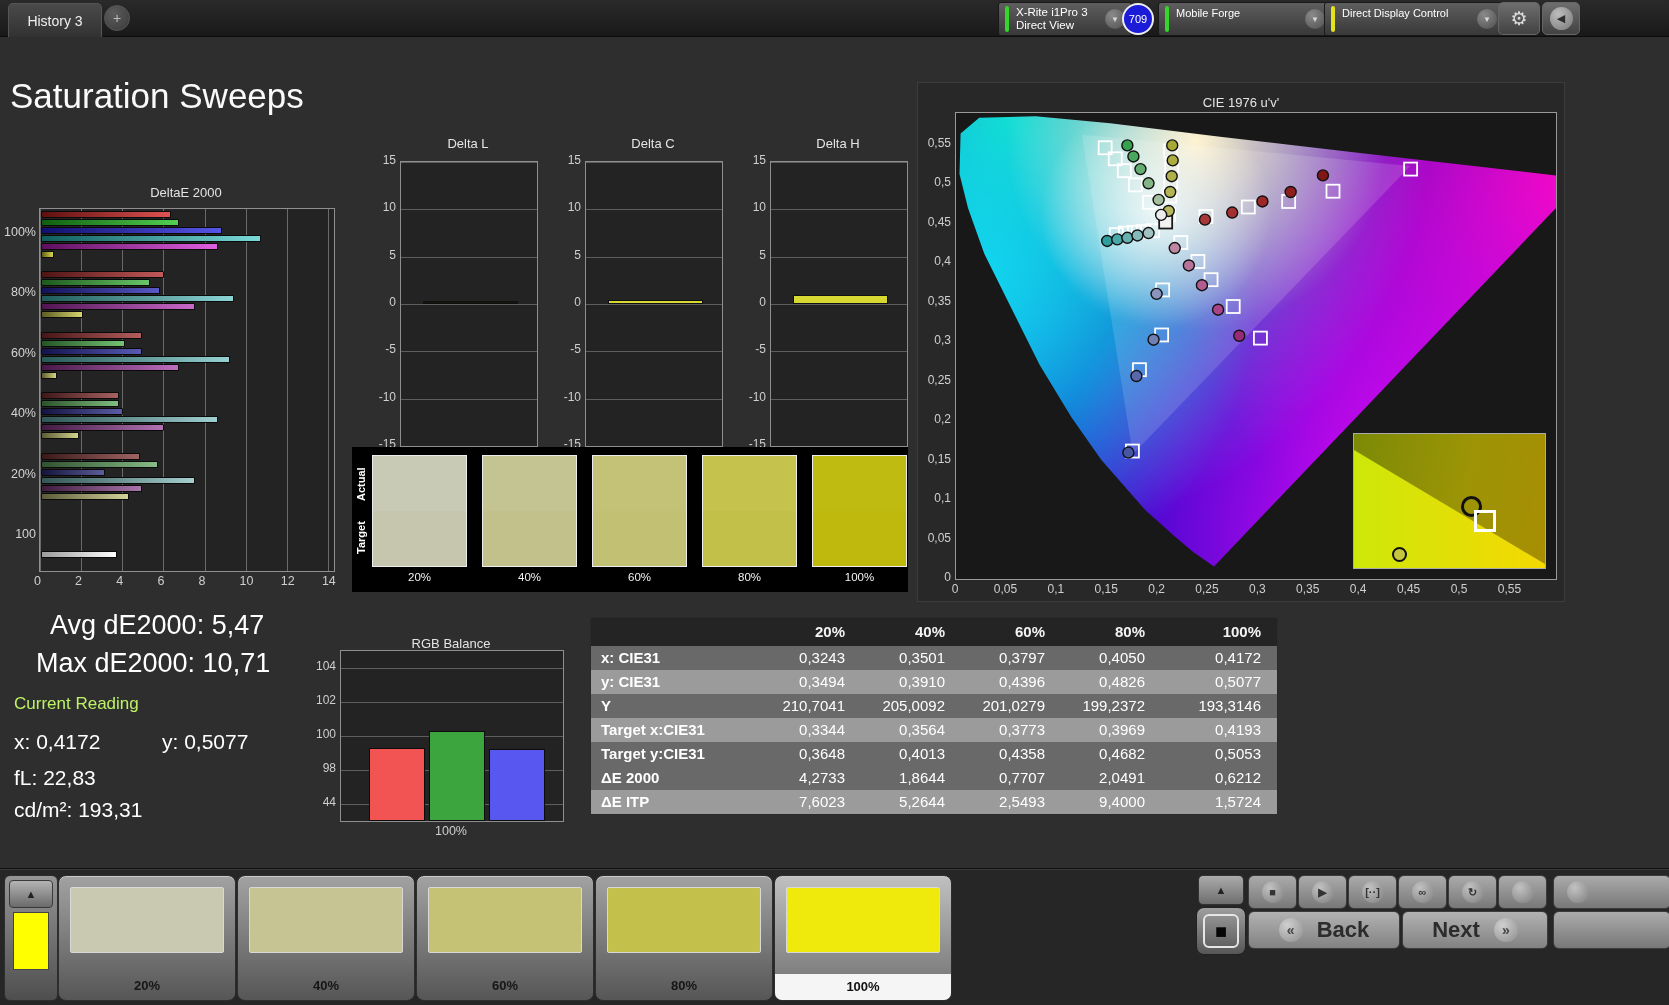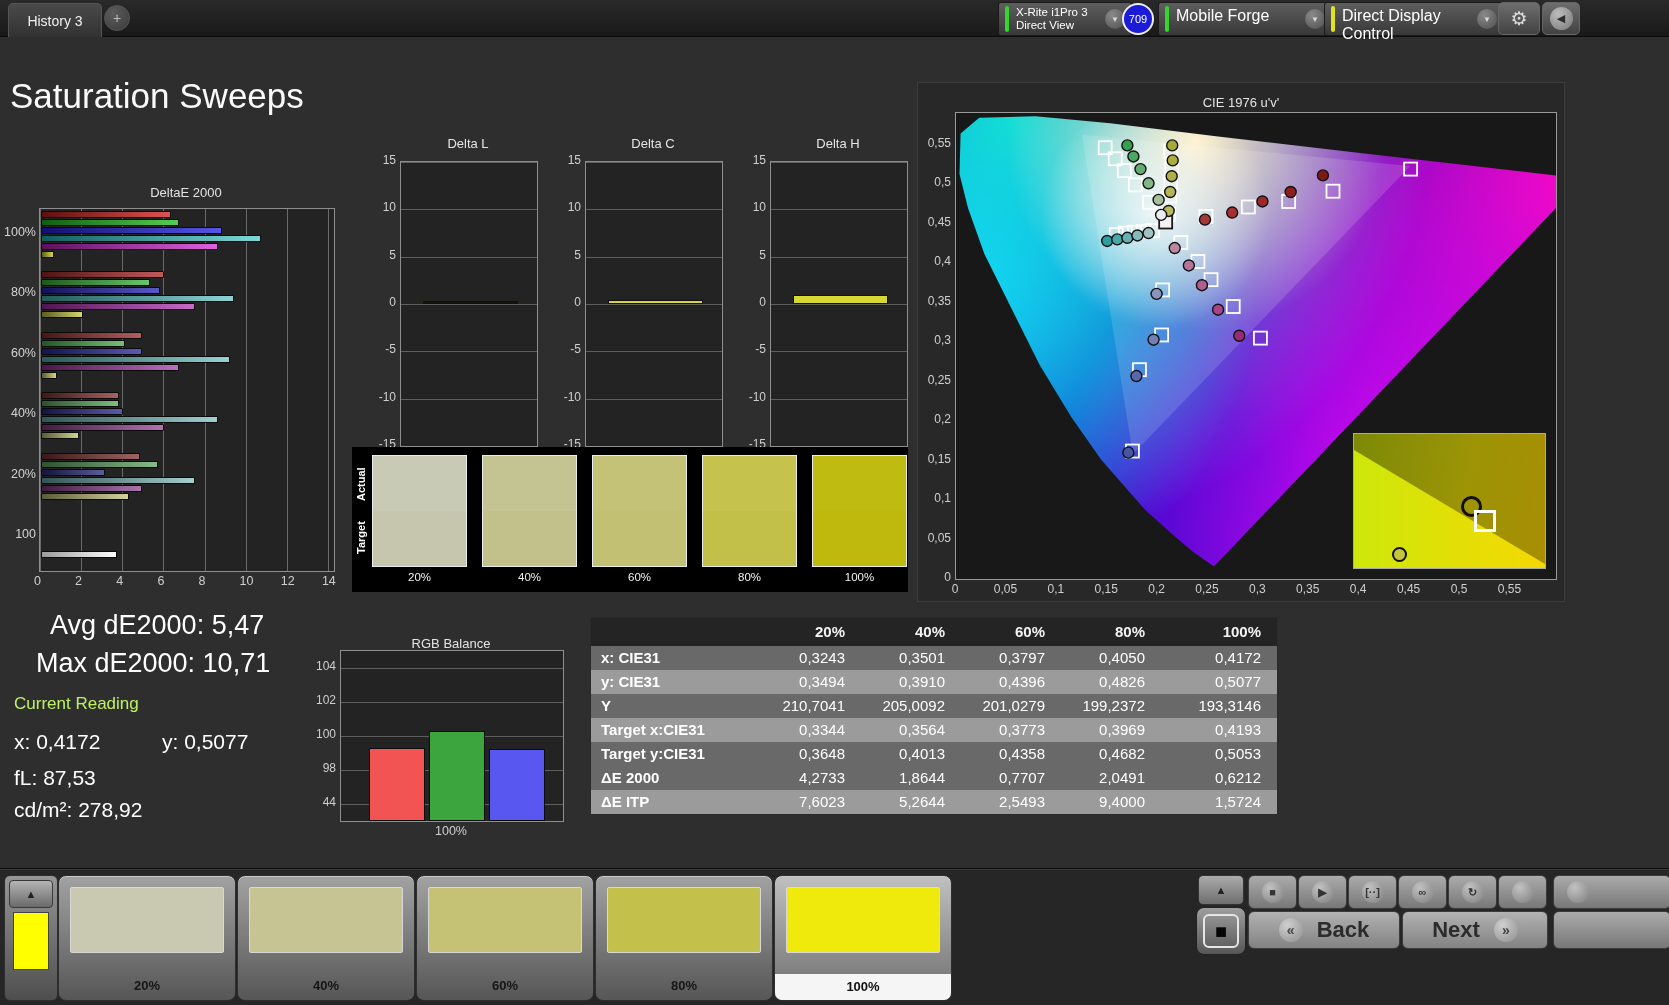--- a/index.html
+++ b/index.html
@@ -11,21 +11,21 @@
   .tab{position:absolute;left:8px;top:3px;width:92px;height:33px;border:1px solid #555;border-bottom:none;
        border-radius:5px 5px 0 0;background:linear-gradient(#4a4a4a,#323232);color:#f0f0f0;font-size:14px;
        display:flex;align-items:center;justify-content:center;}
   .addtab{position:absolute;left:104px;top:5px;width:24px;height:24px;border-radius:50%;
           background:radial-gradient(circle at 35% 30%,#5c5c5c,#3a3a3a);color:#bbb;font-size:14px;
           display:flex;align-items:center;justify-content:center;border:1px solid #555;}
   .device{position:absolute;top:2px;height:32px;border-radius:3px;border:1px solid #1a1a1a;
           background:linear-gradient(#5e5e5e,#383838);display:flex;align-items:center;padding:0 6px;}
   .accent{width:4px;height:26px;border-radius:2px;margin-right:7px;flex:none;}
   .dev-lines{display:flex;flex-direction:column;justify-content:center;font-size:11.5px;line-height:13px;color:#fff;}
-  .dev-one{font-size:16px;color:#fff;align-self:flex-start;margin-top:4px;}
+  .dev-one{font-size:11px;color:#fff;align-self:flex-start;margin-top:4px;}
   .chev{margin-left:auto;width:20px;height:20px;border-radius:50%;flex:none;
         background:radial-gradient(circle at 35% 30%,#8a8a8a,#4e4e4e);color:#d8d8d8;font-size:8px;
         display:flex;align-items:center;justify-content:center;}
   .badge{position:absolute;left:1122px;top:3px;width:28px;height:28px;border-radius:50%;background:#1b1bd8;
          border:2px solid #ededed;color:#fff;font-size:11px;display:flex;align-items:center;justify-content:center;}
   .iconbtn{position:absolute;top:2px;height:31px;border-radius:5px;border:1px solid #666;
            background:linear-gradient(#6e6e6e,#424242);display:flex;align-items:center;justify-content:center;}
   .gear-g{font-size:19px;color:#dcdcdc;}
   .chev-circle{width:23px;height:23px;border-radius:50%;background:radial-gradient(circle at 35% 30%,#bdbdbd,#787878);
                color:#2e2e2e;font-size:11px;display:flex;align-items:center;justify-content:center;}
@@ -467,22 +467,22 @@
       <div class="cie-xlab" style="left: 433.6px;">0,45</div>
       <div class="cie-xlab" style="left: 484px;">0,5</div>
       <div class="cie-xlab" style="left: 534.4px;">0,55</div>
     </div>
 
   <div class="stat-lg" style="left:50px;top:610px;">Avg dE2000: 5,47</div>
   <div class="stat-lg" style="left:36px;top:648px;">Max dE2000: 10,71</div>
   <div class="stat-md" style="left:14px;top:694px;">Current Reading</div>
   <div class="stat-sm" style="left:14px;top:730px;">x: 0,4172</div>
   <div class="stat-sm" style="left:162px;top:730px;">y: 0,5077</div>
-  <div class="stat-sm" style="left:14px;top:766px;">fL: 87,53</div>
-  <div class="stat-sm" style="left:14px;top:798px;">cd/m²: 278,92</div>
+  <div class="stat-sm" style="left:14px;top:766px;">fL: 22,83</div>
+  <div class="stat-sm" style="left:14px;top:798px;">cd/m²: 193,31</div>
 
   <div class="chart-title" style="left:340px;top:636px;width:222px;">RGB Balance</div>
   <div class="ylabels" style="left:302px;top:650px;width:34px;height:170px;">
       <div class="ylab" style="top: 9px;">104</div>
       <div class="ylab" style="top: 43px;">102</div>
       <div class="ylab" style="top: 77px;">100</div>
       <div class="ylab" style="top: 111px;">98</div>
       <div class="ylab" style="top: 145px;">44</div>
     </div>
   <div class="plot" style="left:340px;top:650px;width:222px;height:170px;">

